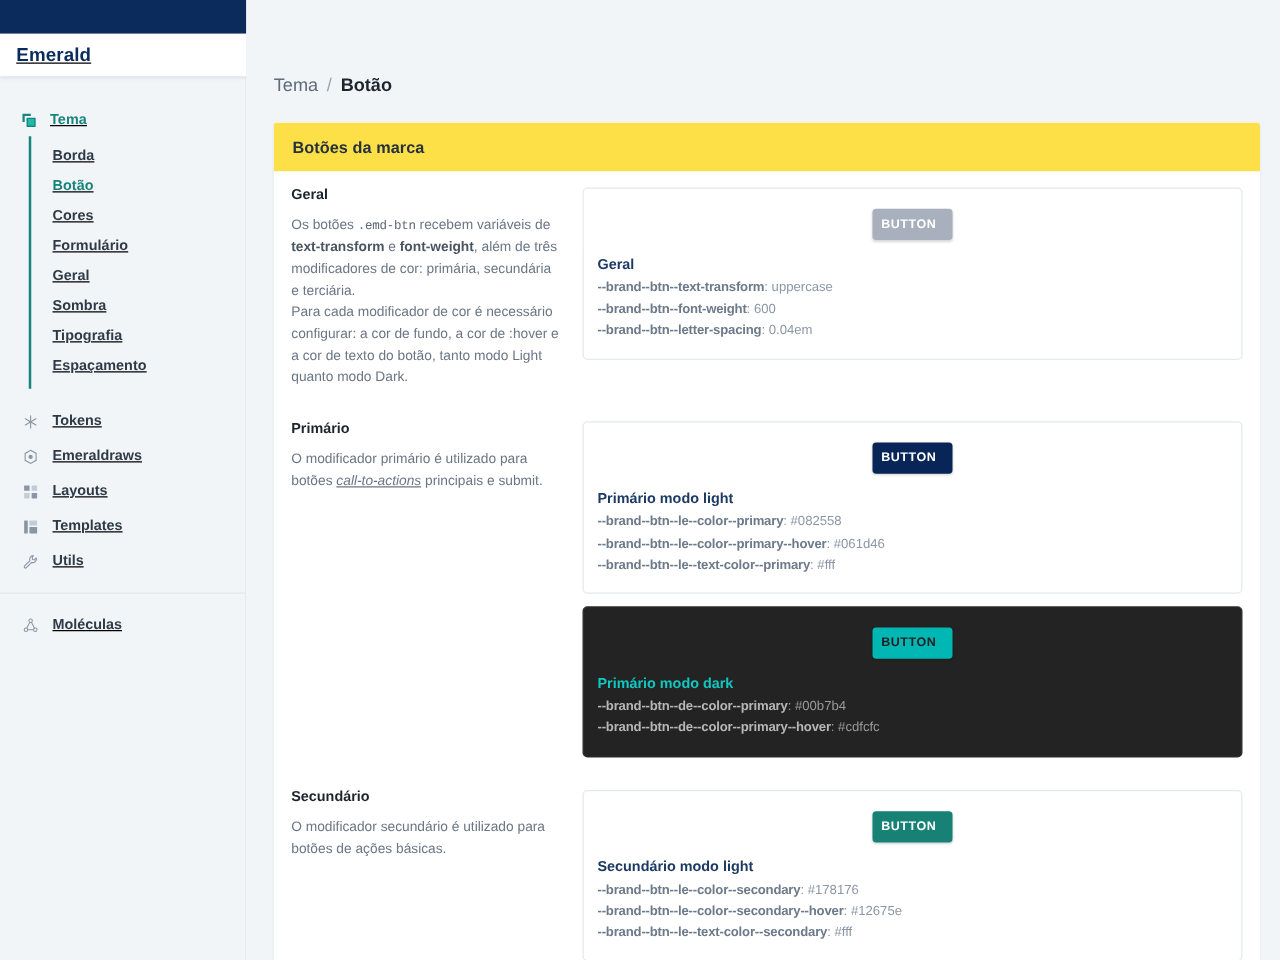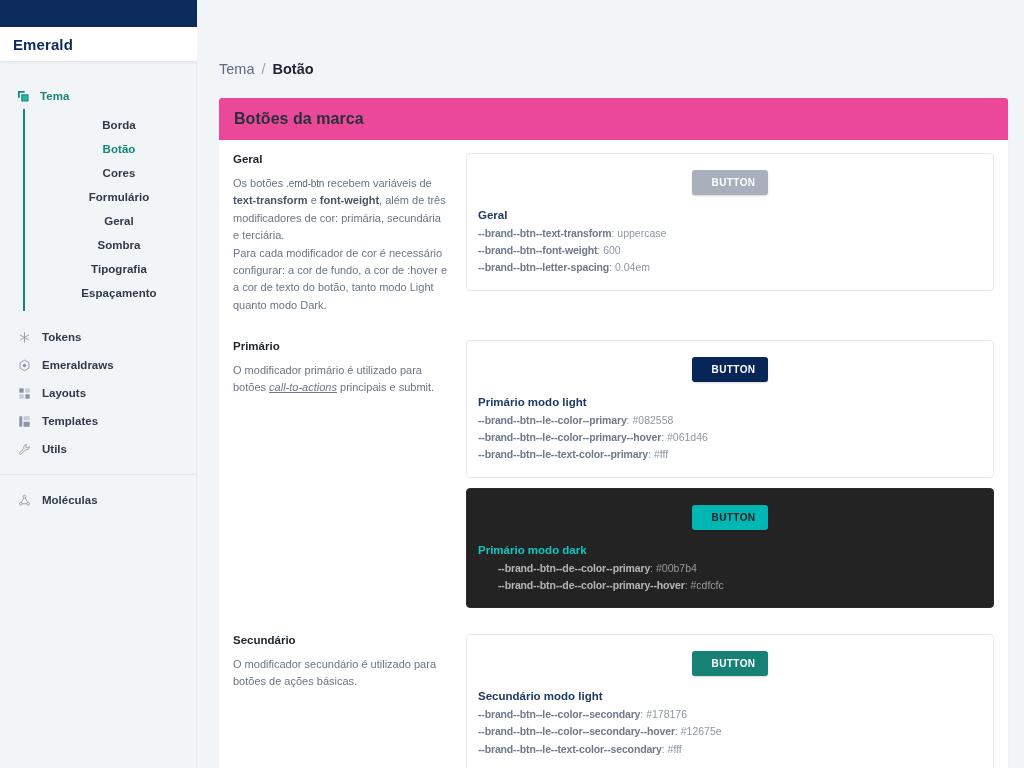--- a/index.html
+++ b/index.html
@@ -12,20 +12,21 @@
   }
   .app { display: flex; width: 1024px; height: 768px; }
 
   
   .sidebar {
     width: 197px; height: 768px;
     background: #f2f5f8;
     position: relative;
     flex: 0 0 197px;
     border-right: 1px solid #e6ebf0;
+    text-decoration: underline;
   }
   .sidebar-topbar {
     height: 27px; width: 197px;
     background: #0a2b5c;
   }
   .brand-card {
     height: 34px; width: 197px;
     background: #ffffff;
     display: flex; align-items: center;
     padding-left: 13px;
@@ -42,21 +43,20 @@
     cursor: pointer;
   }
   .nav-group-head .label {
     font-size: 11.5px; font-weight: 700; color: #17857b;
     letter-spacing: 0.1px;
   }
   .nav-sub {
     margin-left: 23px;
     border-left: 2px solid #17857b;
     padding: 4px 0 6px 0;
-    text-align: center;
   }
   .nav-sub-item {
     display: block;
     padding: 6px 0 6px 17px;
     font-size: 11.5px; font-weight: 700;
     color: #2f3a47;
     cursor: pointer;
     letter-spacing: 0.05px;
   }
   .nav-sub-item.active { color: #17857b; }
@@ -101,44 +101,44 @@
   .breadcrumb .crumb.current { color: #1d242d; font-weight: 700; cursor: default; }
 
   .card {
     background: #ffffff;
     border-radius: 3px 3px 0 0;
     box-shadow: 0 1px 2px rgba(16,40,70,0.07);
     width: 789px;
     overflow: hidden;
   }
   .card-head {
-    background: #ec4899;
+    background: #fde047;
     padding: 12px 15px;
-    font-size: 16px; font-weight: 700; color: #26313d;
+    font-size: 13px; font-weight: 700; color: #26313d;
     letter-spacing: 0.05px;
   }
   .card-body { padding: 0 0 0 0; }
 
   .section {
     display: flex;
     padding: 13px 14px 13px 14px;
     gap: 18px;
     align-items: flex-start;
   }
   .section-info { width: 215px; flex: 0 0 215px; padding-top: 0; }
   .section-title {
     font-size: 11.5px; font-weight: 700; color: #1d242d;
     margin-bottom: 10px;
   }
   .section-desc {
     font-size: 11px; line-height: 1.58; color: #6b7685;
   }
   .section-desc b { color: #4a5562; font-weight: 700; }
   .section-desc code {
-    font-family: Liberation Sans, sans-serif;
+    font-family: Liberation Mono, monospace;
     font-size: 10px; color: #5d6775;
     letter-spacing: -0.2px;
   }
   .section-desc i { font-style: italic; text-decoration: underline; }
 
   .demos { flex: 1 1 auto; display: flex; flex-direction: column; gap: 10px; }
 
   .demo {
     border: 1px solid #e4e9ee;
     border-radius: 4px;
@@ -146,21 +146,21 @@
     background: #ffffff;
   }
   .demo.dark {
     background: #232323;
     border-color: #2c2c2c;
   }
   .demo-btn-row { display: flex; justify-content: center; margin-bottom: 14px; }
   .btn {
     border: none;
     border-radius: 3px;
-    padding: 8px 13px 7px 20px;
+    padding: 8px 13px 7px 7px;
     font-family: "Liberation Sans", sans-serif;
     font-size: 10px;
     font-weight: 600;
     letter-spacing: 0.04em;
     text-transform: uppercase;
     cursor: pointer;
     line-height: 1;
     box-shadow: 0 1px 2px rgba(0,0,0,0.16);
   }
   .tokens-title {
@@ -170,21 +170,21 @@
   .demo.dark .tokens-title { color: #12c7c0; }
   .token-line {
     font-size: 10.5px; line-height: 1.45; color: #8c97a5;
     margin-bottom: 2px;
   }
   .token-line .tkn {
     font-weight: 700; color: #6d7a8a;
     font-family: "Liberation Sans", sans-serif;
     letter-spacing: -0.15px;
   }
-  .demo.dark .token-line { color: #9a9a9a; margin-left: 20px; }
+  .demo.dark .token-line { color: #9a9a9a; }
   .demo.dark .token-line .tkn { color: #b6b6b6; }
 </style>
 </head>
 <body>
 
 <div class="app">
 
   <aside class="sidebar">
     <div class="sidebar-topbar"></div>
     <div class="brand-card">

